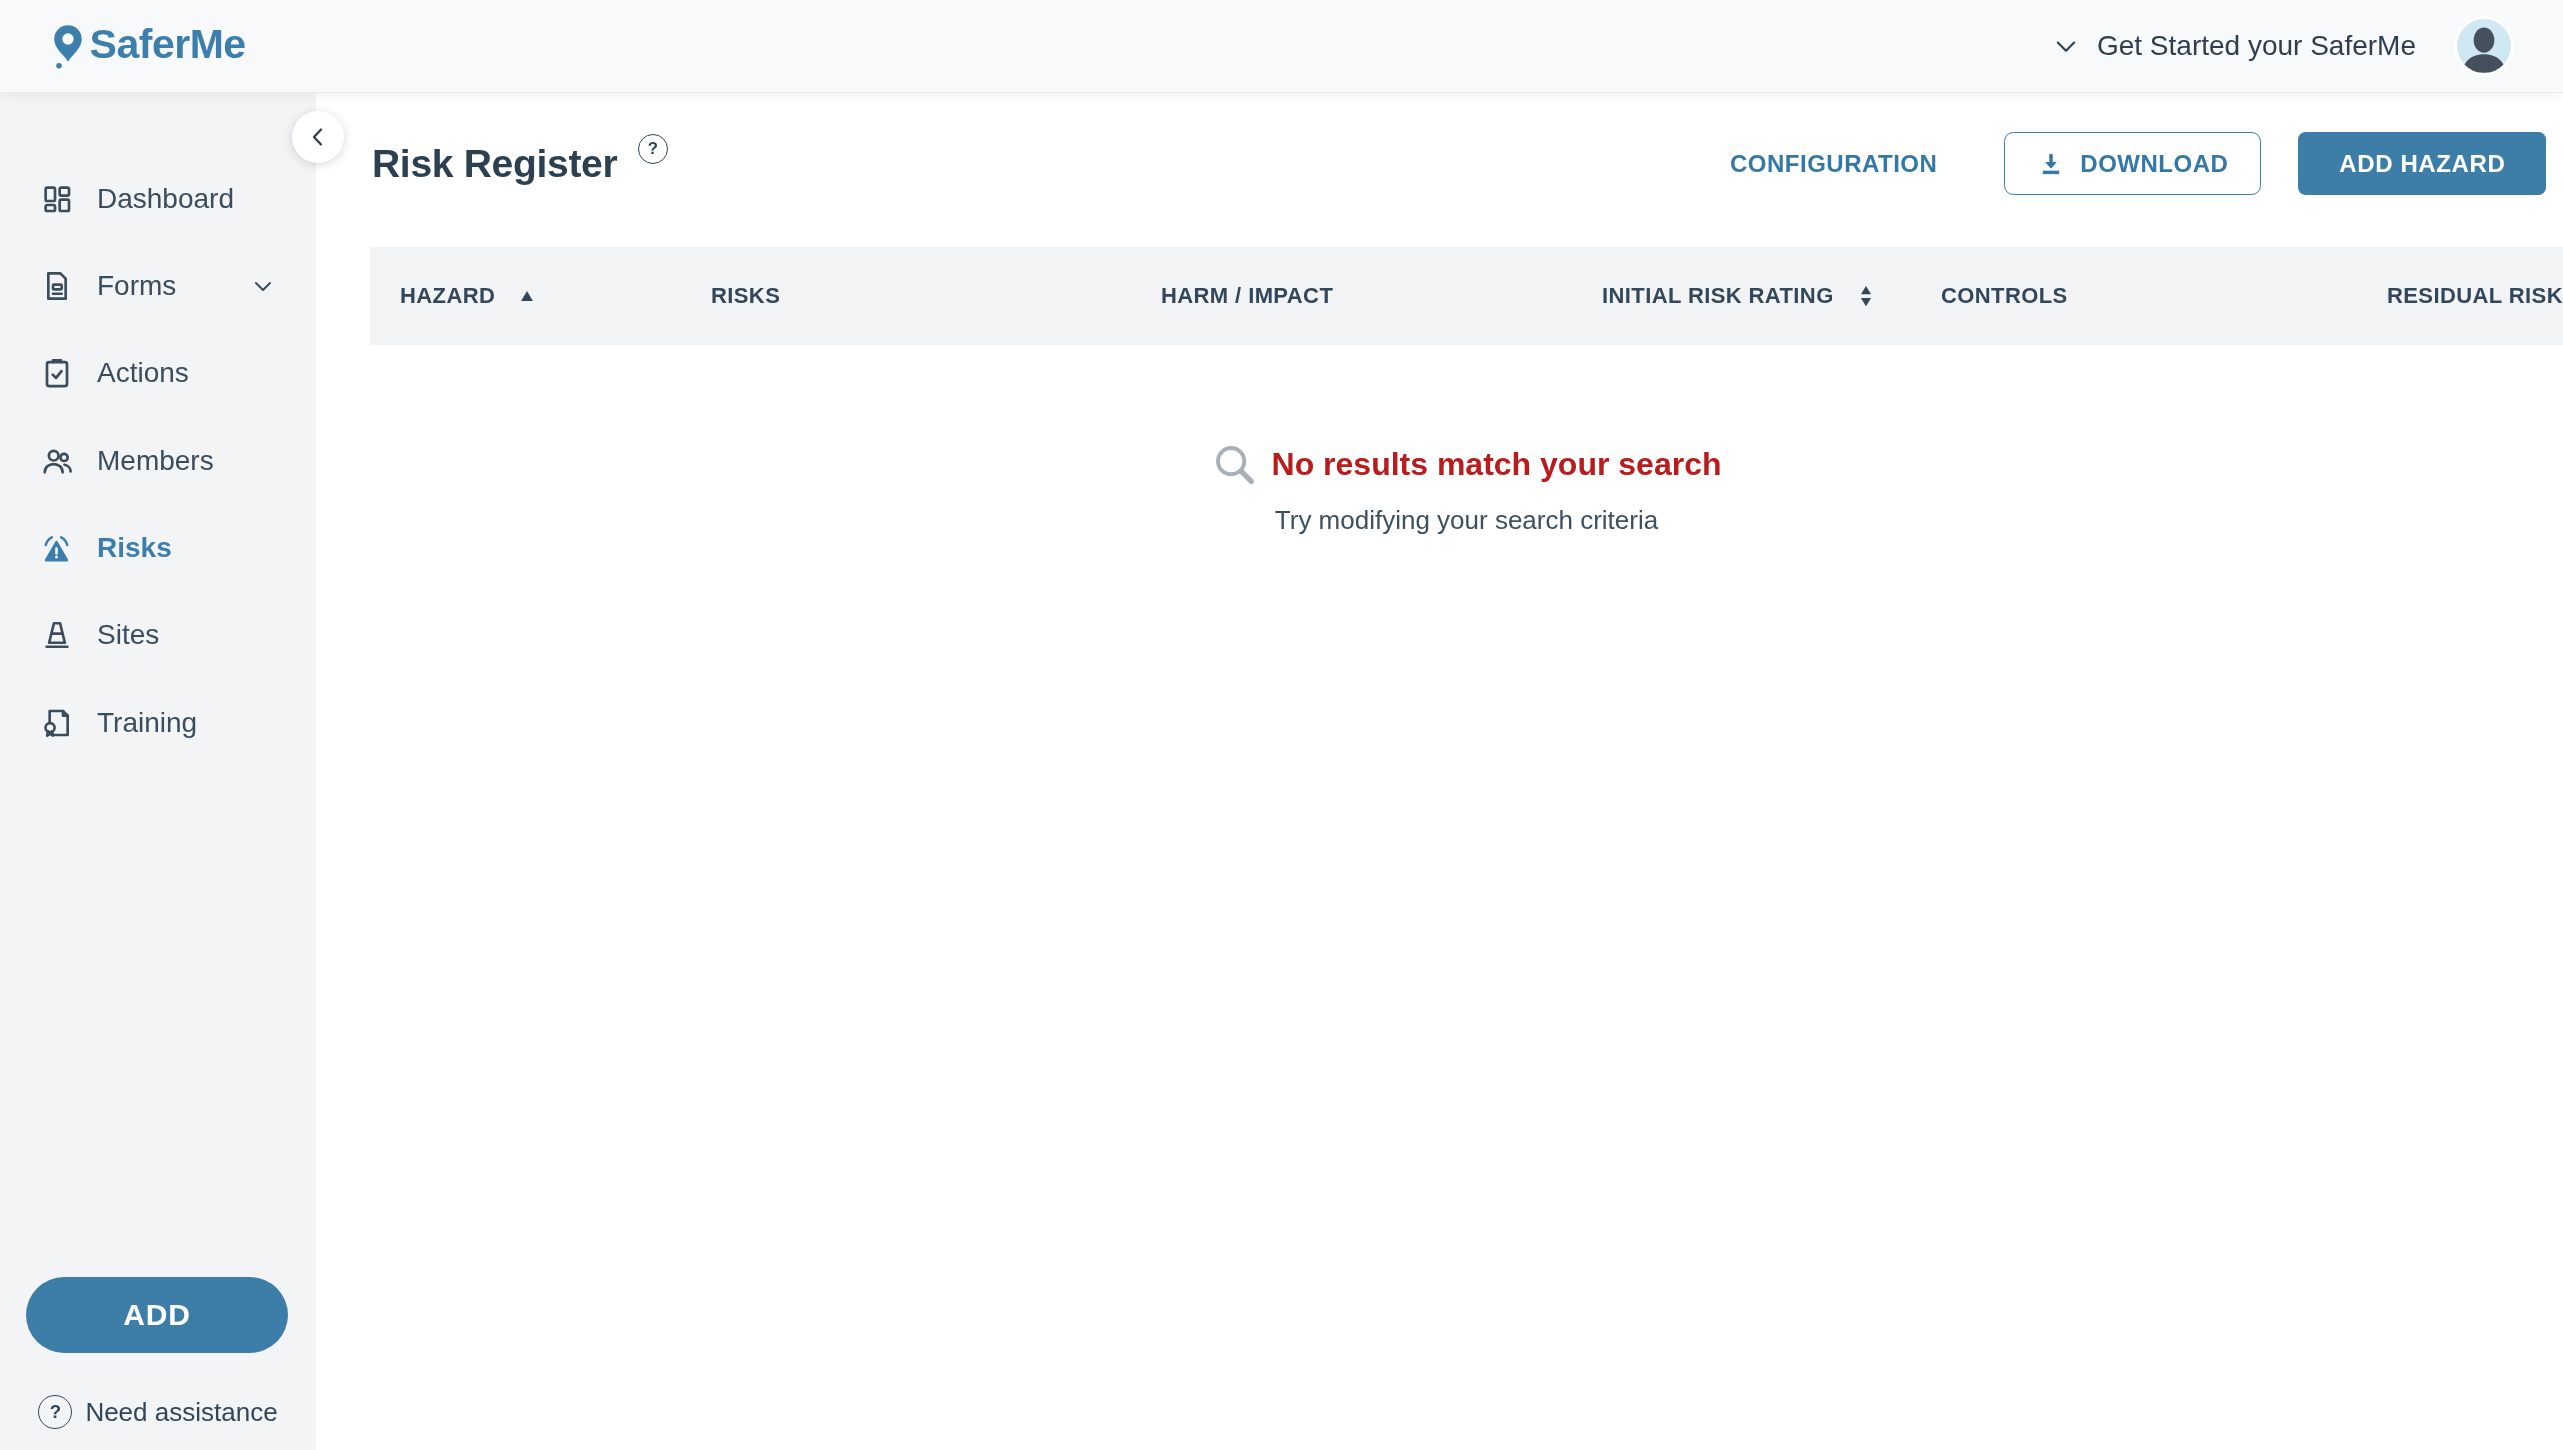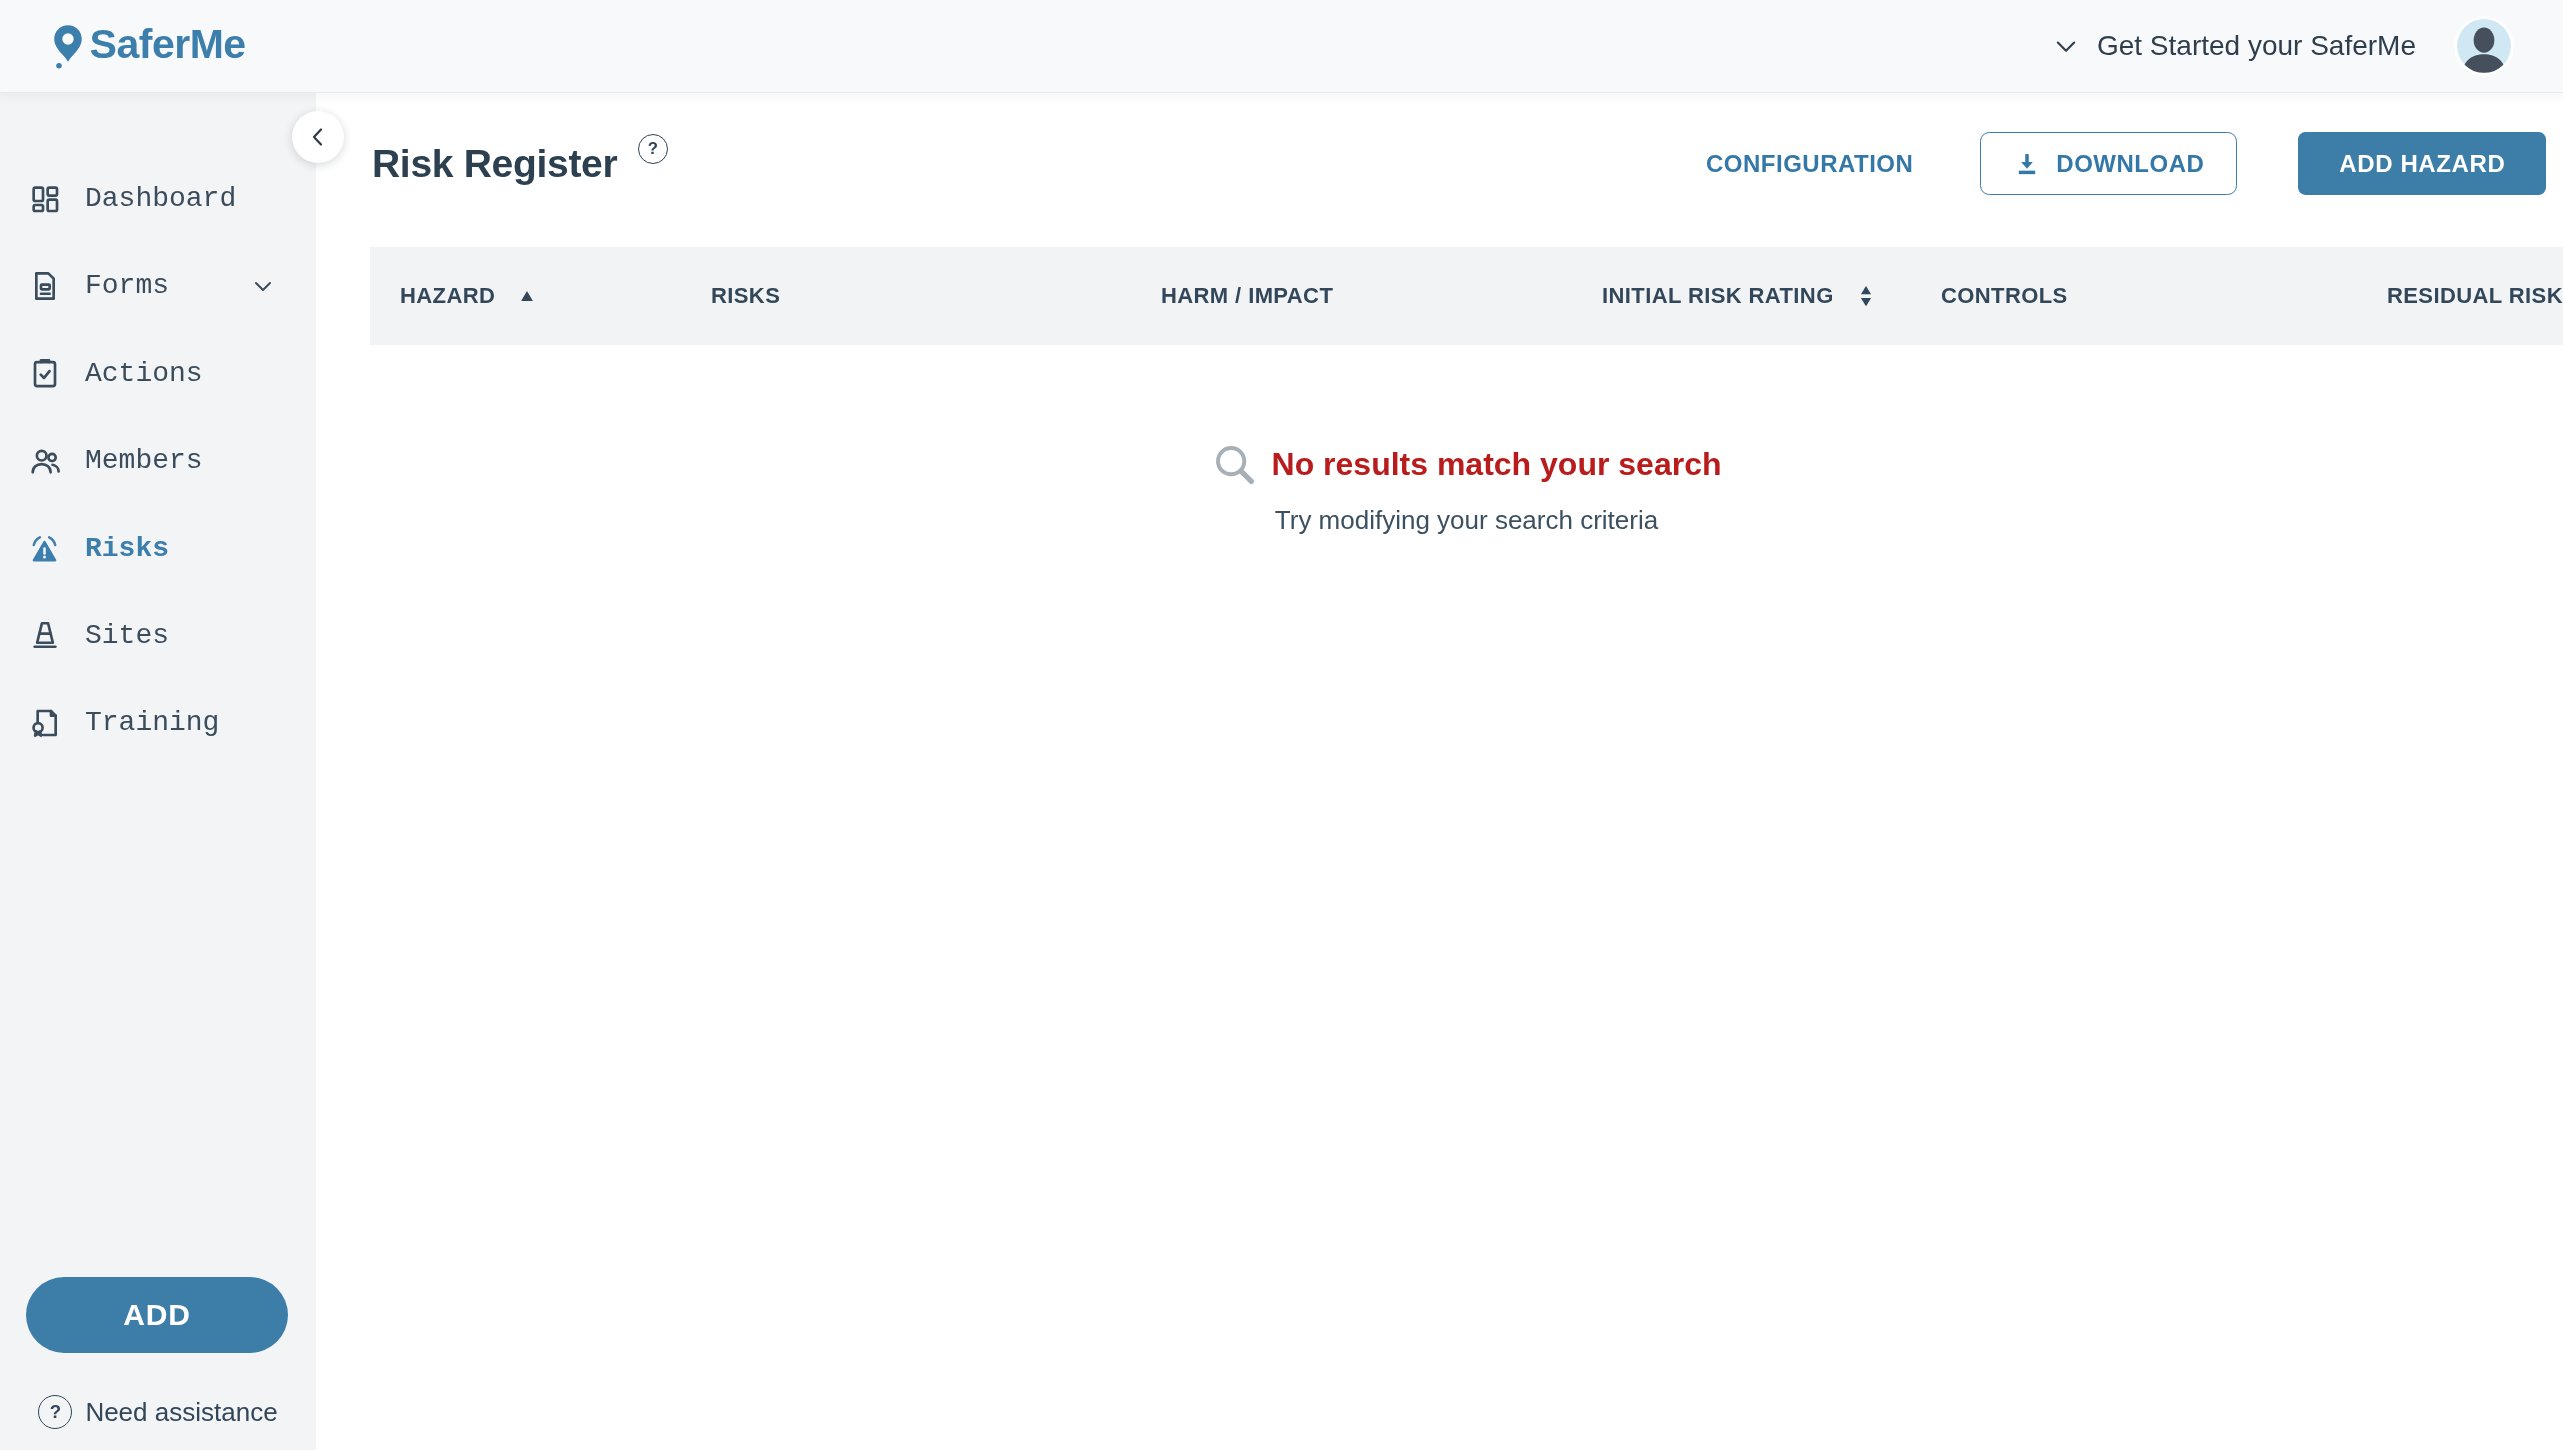--- a/index.html
+++ b/index.html
@@ -16,21 +16,21 @@
   .get-started{display:flex;align-items:center;gap:16.7px;cursor:pointer;}
   .get-started-label{font-size:28px;color:#2e3e4e;}
   .avatar{width:54px;height:54px;border-radius:50%;background:#cfe8f3;margin-left:41px;
           overflow:hidden;display:flex;align-items:flex-end;justify-content:center;
           box-shadow:0 0 0 2.8px #ffffff;}
 
   
   .sidebar{position:absolute;top:93px;left:0;bottom:0;width:316px;background:#f3f4f6;z-index:2;}
   .nav{padding-top:72px;}
   .nav-item{height:67px;margin-bottom:20.4px;display:flex;align-items:center;gap:24px;
-            padding-left:28px;cursor:pointer;color:#3b4c5c;font-family:Liberation Mono, monospace;}
+            padding-left:40px;cursor:pointer;color:#3b4c5c;}
   .nav-item .lbl{font-size:28px;}
   .nav-item.active{color:#3c7fad;}
   .nav-item.active .lbl{font-weight:700;}
   .nav-icon{width:33px;height:33px;flex:0 0 33px;display:flex;align-items:center;justify-content:center;}
   .nav-chevron{margin-left:auto;margin-right:41px;display:flex;}
   .collapse-btn{position:absolute;left:292px;top:111px;width:52px;height:52px;border-radius:50%;
                 background:#ffffff;box-shadow:0 1.9px 9.3px rgba(30,40,50,.18);z-index:6;
                 display:flex;align-items:center;justify-content:center;cursor:pointer;}
   .add-btn{position:absolute;left:26px;bottom:98px;width:262px;height:76px;border-radius:38px;
            background:#3d7ea9;border:none;color:#ffffff;font-size:30px;font-weight:700;
@@ -47,21 +47,21 @@
   .page-title{font-size:39px;font-weight:700;color:#2c4050;letter-spacing:-0.3px;}
   .help-circle{width:28px;height:28px;border-radius:50%;border:1.9px solid #2e4355;color:#2e4355;
                font-size:16.7px;font-weight:700;display:flex;align-items:center;justify-content:center;
                margin-left:20.4px;align-self:flex-start;margin-top:1.9px;cursor:pointer;}
   .controls{margin-left:auto;display:flex;align-items:center;}
   .config-link{font-size:24px;font-weight:700;color:#3478a8;letter-spacing:0.5px;cursor:pointer;}
   .download-btn{margin-left:67px;height:63px;padding:4px 32px;border-radius:9.3px;background:#ffffff;
                 border:1.9px solid #3d7ea9;display:flex;align-items:center;gap:15px;cursor:pointer;
                 font-family:inherit;}
   .download-btn .txt{font-size:24px;font-weight:700;color:#3478a8;letter-spacing:0.5px;}
-  .add-hazard-btn{margin-left:61px;height:63px;padding:8px 41px;border-radius:7.4px;background:#3d7ea9;
+  .add-hazard-btn{margin-left:37px;height:63px;padding:8px 41px;border-radius:7.4px;background:#3d7ea9;
                   border:none;color:#ffffff;font-size:24px;font-weight:700;letter-spacing:0.6px;
                   cursor:pointer;font-family:inherit;}
 
   
   .table-wrap{margin-left:54px;margin-top:52px;overflow:hidden;}
   .thead{height:98px;background:#f1f3f5;display:grid;
          grid-template-columns:311px 450px 441px 339px 446px 390px;
          align-items:center;padding-left:30px;white-space:nowrap;width:2377px;}
   .th{font-size:22px;font-weight:700;color:#33475a;letter-spacing:0.4px;
       display:flex;align-items:center;gap:26px;cursor:pointer;}

